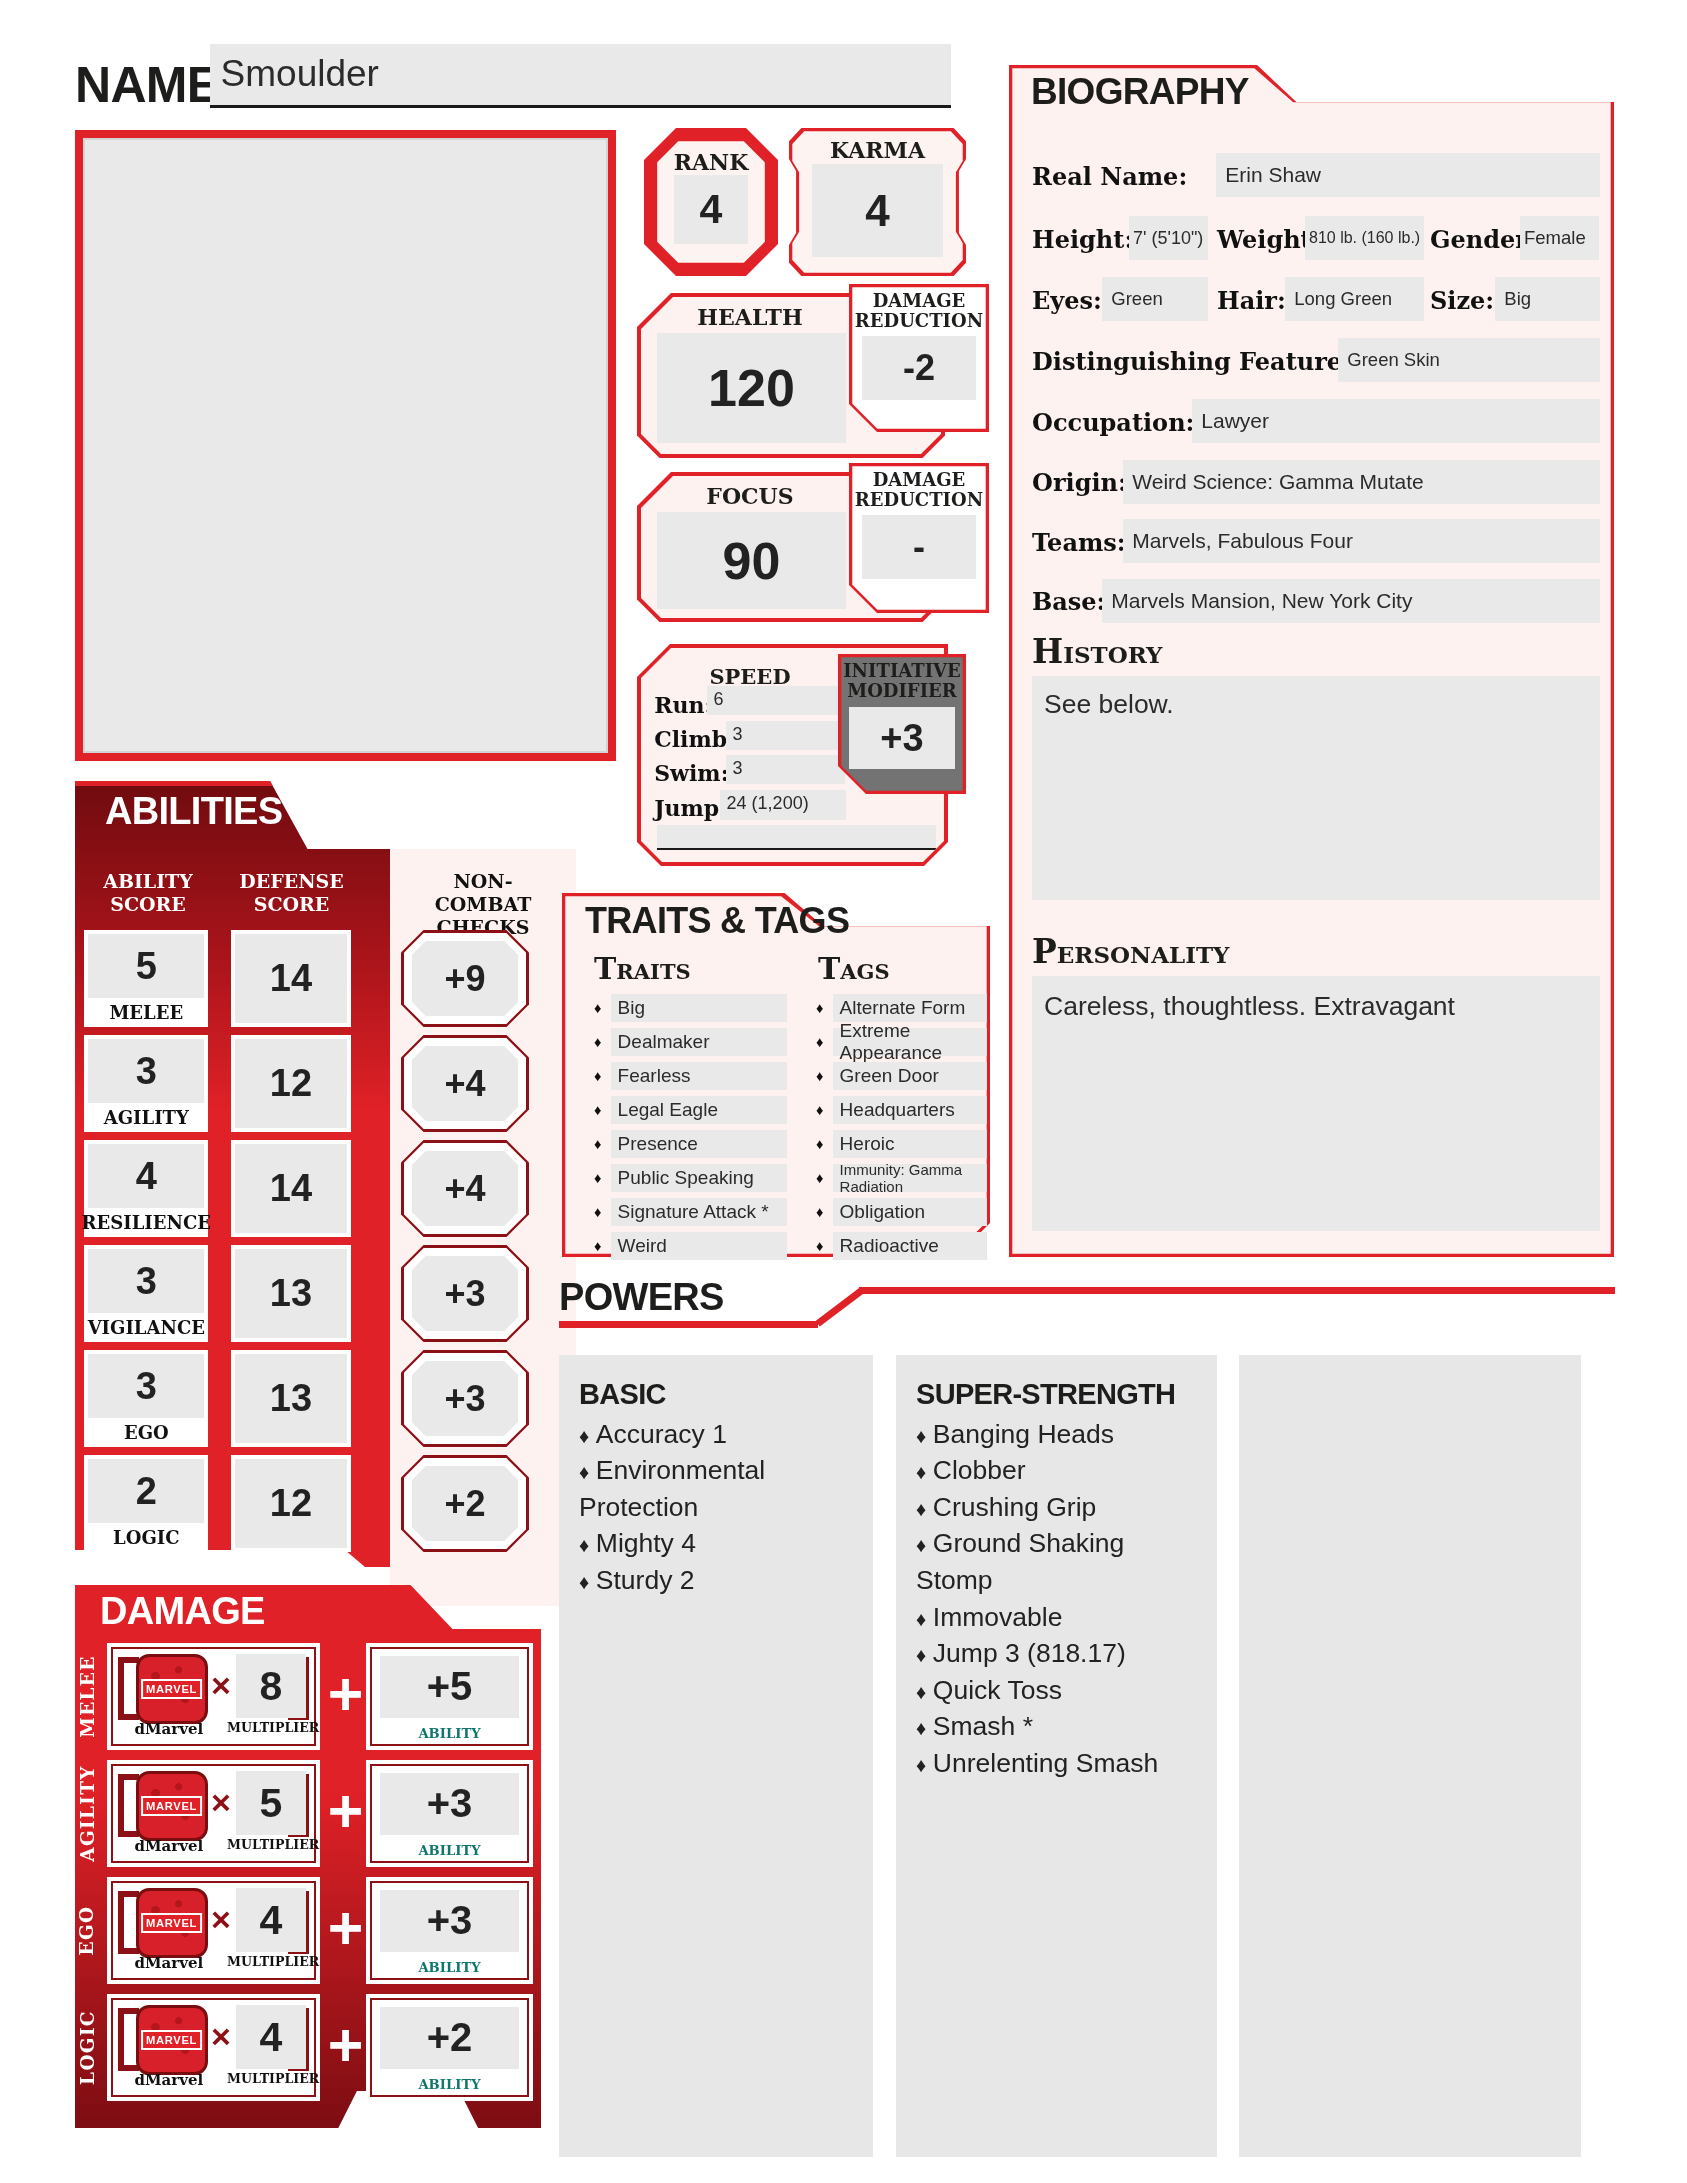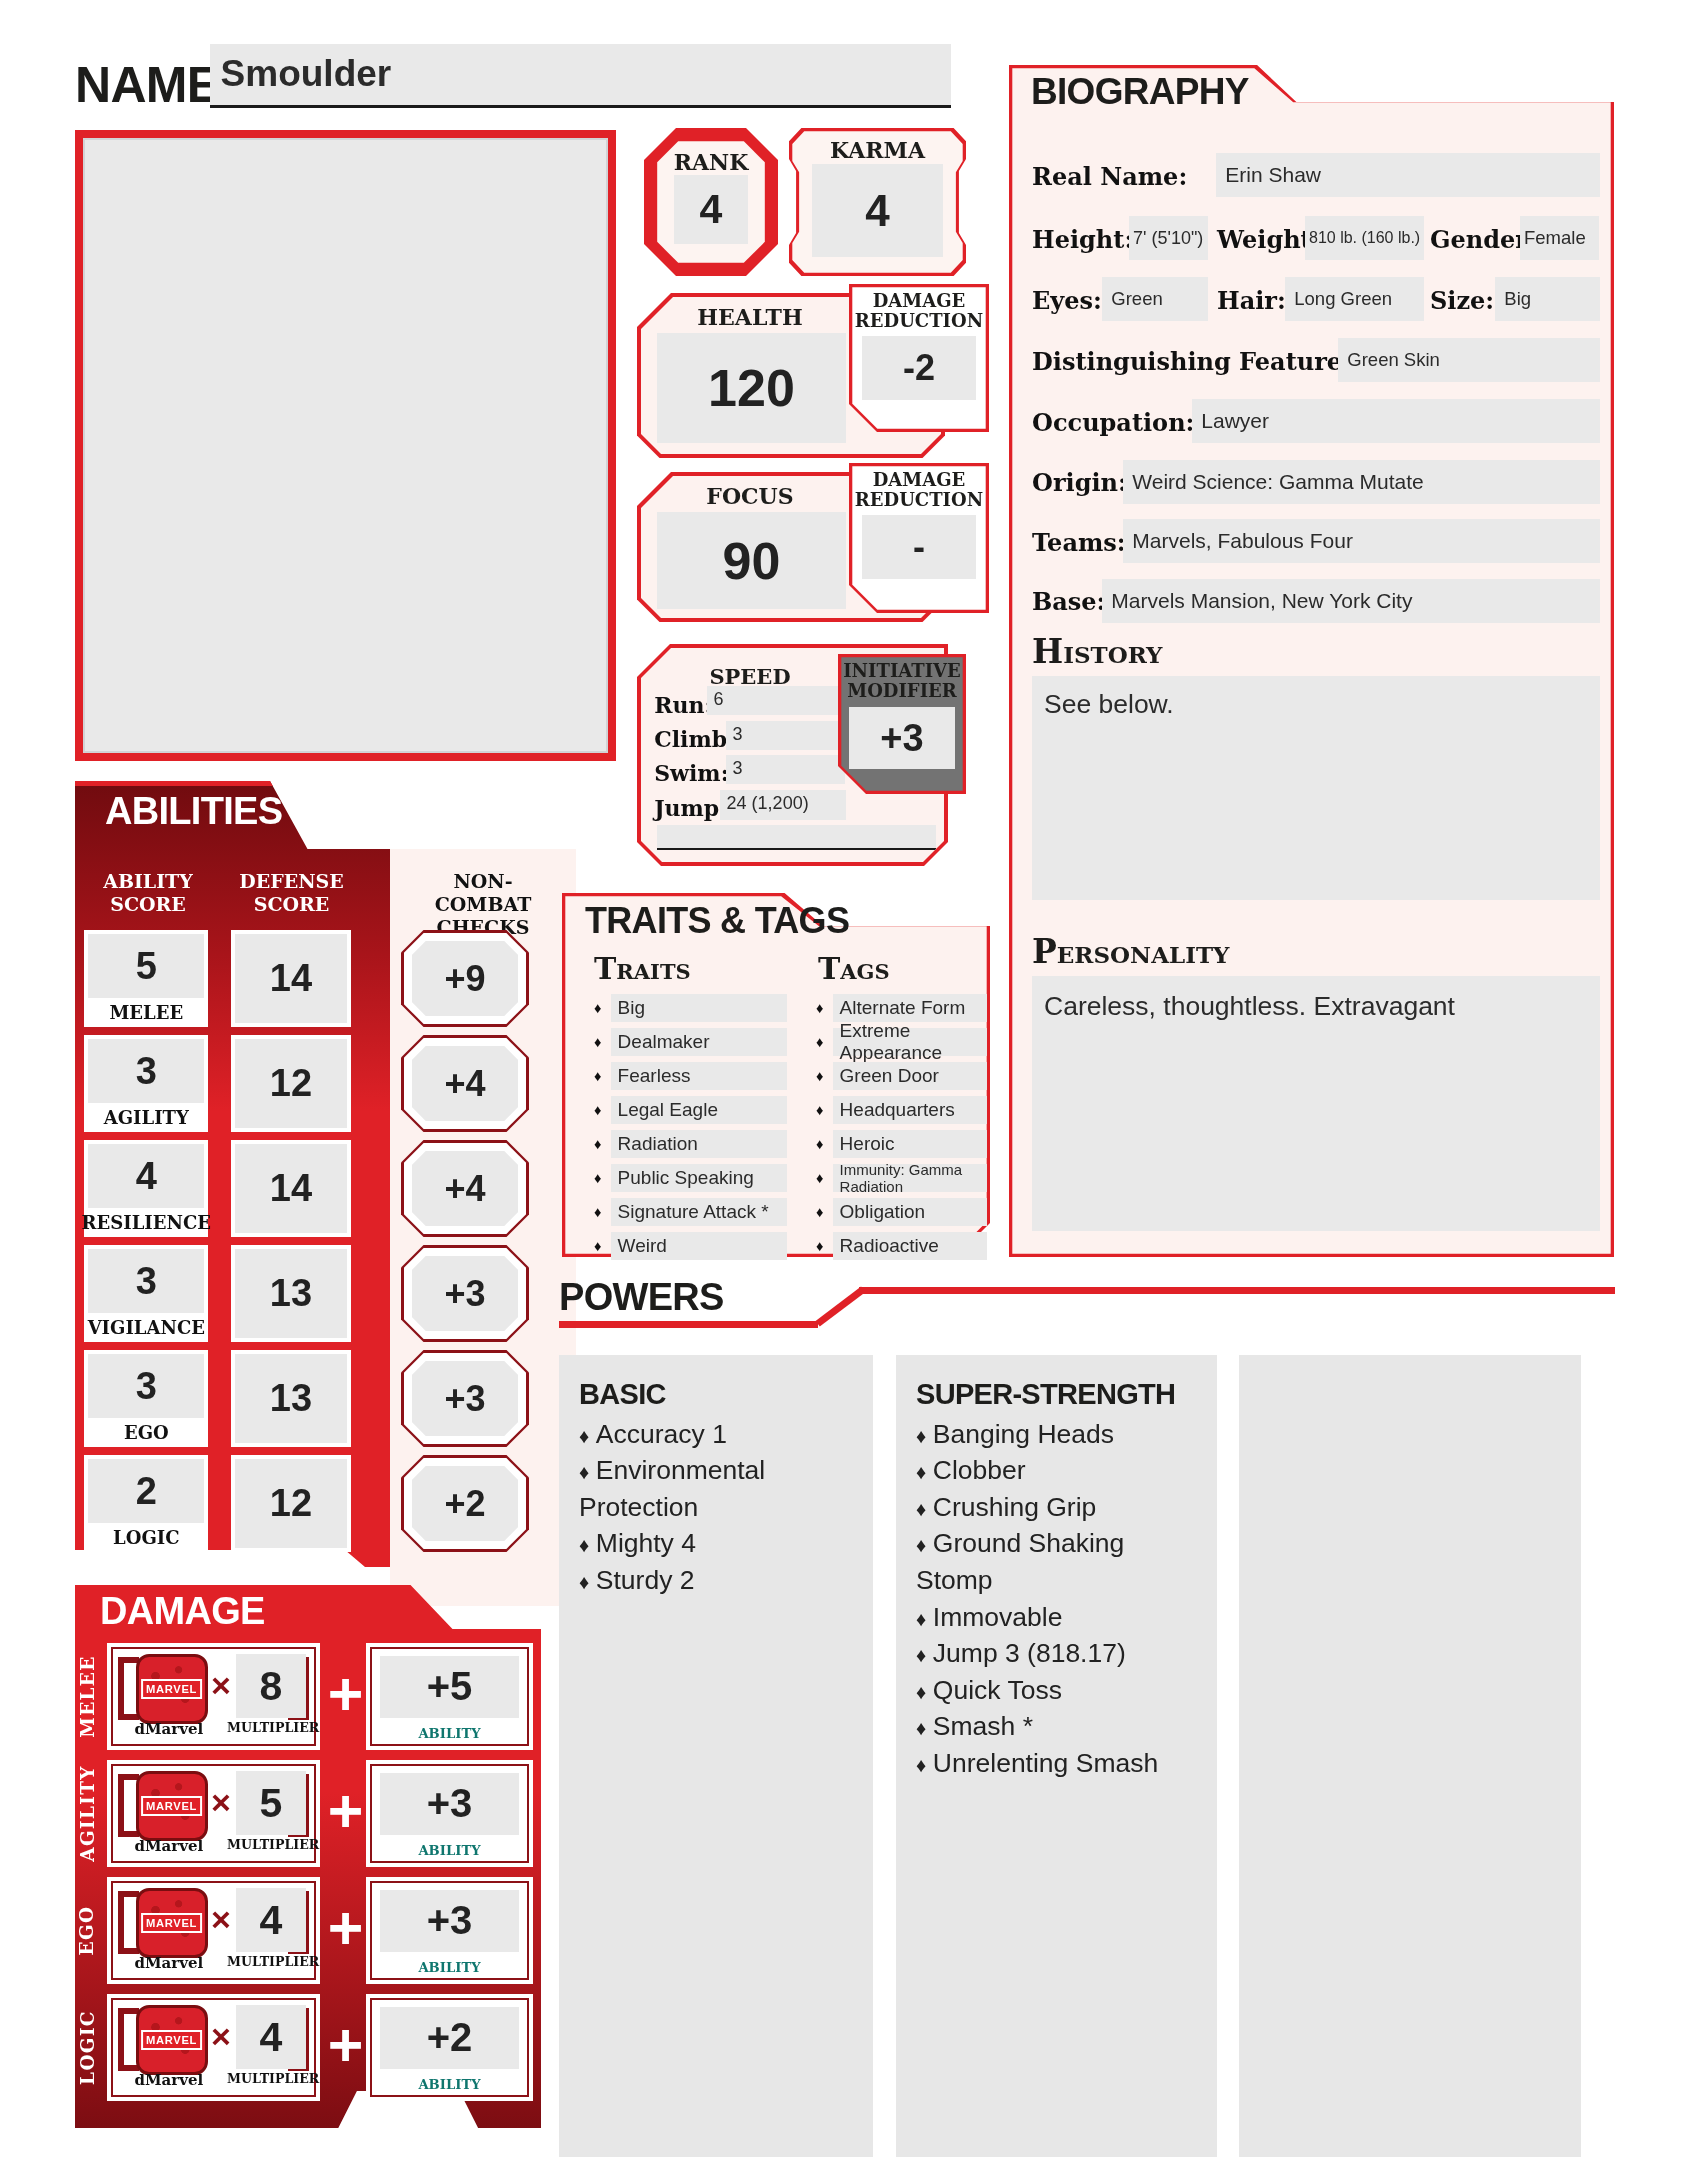--- a/index.html
+++ b/index.html
@@ -53,21 +53,21 @@
   .bio-bar{position:absolute;background:#e9e9e9;display:flex;align-items:center;padding-left:9.3px;font-size:21px;color:#2b2b2b;box-sizing:border-box;}
   .sp-label{position:absolute;font-family:"DejaVu Serif",serif;font-weight:bold;font-size:22px;color:#111;}
   .sp-bar{position:absolute;background:#e9e9e9;font-size:18px;color:#2b2b2b;padding:2.6px 0 0 6.6px;box-sizing:border-box;}
 </style>
 </head>
 <body>
 
 <div id="sheet">
 
   <div class="abs hdr-sans" style="left:75px;top:56px;font-size:50px;">NAME</div>
-  <div class="abs gray" style="left:210px;top:44px;width:741px;height:61px;border-bottom:3.3px solid #1a1a1a;font-weight:bold;">
+  <div class="abs gray" style="left:210px;top:44px;width:741px;height:61px;border-bottom:3.3px solid #1a1a1a;">
     <span class="val" style="position:absolute;left:10.6px;top:9.3px;font-size:37px;">Smoulder</span>
   </div>
 
   <div class="abs portrait-outer" style="left:75px;top:130px;width:541px;height:631px;">
     <div class="portrait-inner"></div>
   </div>
 
   <div class="abs" style="left:644px;top:128px;width:134px;height:148px;background:#e02127;clip-path:polygon(32px 0,calc(100% - 32px) 0,100% 32px,100% calc(100% - 32px),calc(100% - 32px) 100%,32px 100%,0 calc(100% - 32px),0 32px);">
     <div style="position:absolute;inset:13.2px;background:#fdf4f1;clip-path:polygon(21px 0,calc(100% - 21px) 0,100% 21px,100% calc(100% - 21px),calc(100% - 21px) 100%,21px 100%,0 calc(100% - 21px),0 21px);">
       <div class="serif" style="position:absolute;left:0;right:0;top:8px;text-align:center;font-size:22px;">RANK</div>
@@ -308,21 +308,21 @@
         <span class="t-bar">Fearless</span>
       </div>
 
       <div class="t-row">
         <span class="t-dia">♦</span>
         <span class="t-bar">Legal Eagle</span>
       </div>
 
       <div class="t-row">
         <span class="t-dia">♦</span>
-        <span class="t-bar">Radiation</span>
+        <span class="t-bar">Presence</span>
       </div>
 
       <div class="t-row">
         <span class="t-dia">♦</span>
         <span class="t-bar">Public Speaking</span>
       </div>
 
       <div class="t-row">
         <span class="t-dia">♦</span>
         <span class="t-bar">Signature Attack *</span>

